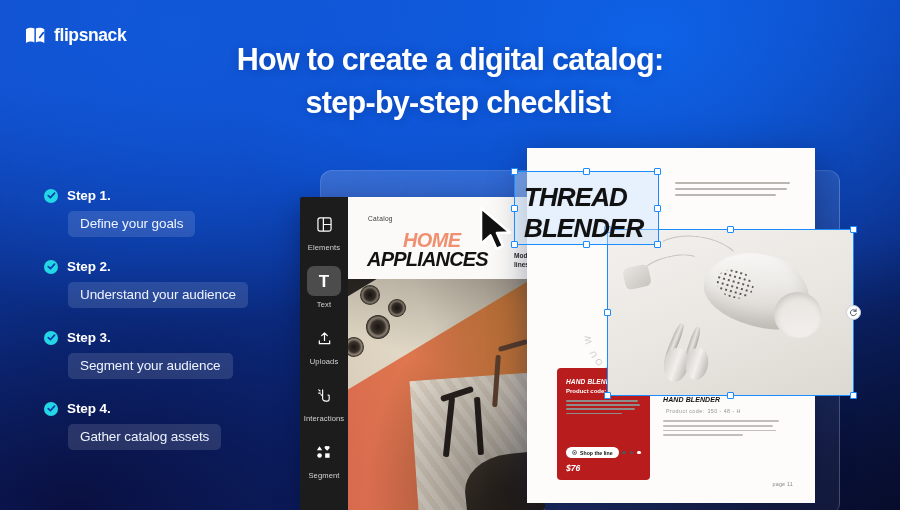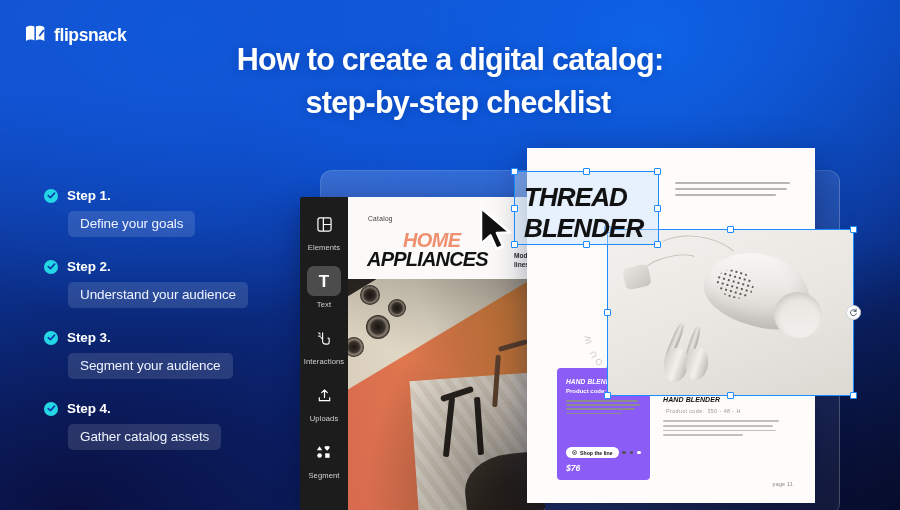--- a/index.html
+++ b/index.html
@@ -18,21 +18,21 @@
       linear-gradient(155deg, #1550cf 0%, #0c49c8 34%, #0b2d88 66%, #0a1338 100%);
     overflow: hidden;
   }
   #stage::after {
     content:""; position:absolute; inset:0;
     background: radial-gradient(ellipse 520px 380px at 100% 100%, rgba(6,10,40,.75) 0%, rgba(6,10,40,0) 72%);
     pointer-events:none;
   }
 
   
-  .logo { position:absolute; left:26px; top:25px; display:flex; align-items:flex-start; gap:7px; z-index:6; }
+  .logo { position:absolute; left:26px; top:25px; display:flex; align-items:center; gap:7px; z-index:6; }
   .logo-mark { width:21px; height:17px; position:relative; }
   .logo-text { color:#fff; font-size:17.5px; font-weight:700; letter-spacing:-.4px; }
 
   
   .title {
     position:absolute; left:0; right:0; top:38px;
     text-align:center; color:#fff; z-index:6;
     font-size:30.5px; font-weight:700; line-height:1.42; letter-spacing:-.7px;
     text-shadow:0 1px 10px rgba(0,20,80,.25);
   }
@@ -104,21 +104,21 @@
     background:#fdfcfb; z-index:4; box-shadow:0 10px 34px rgba(0,10,50,.38);
   }
   .page-txt { position:absolute; left:148px; top:34px; width:115px; }
   .lorem-line { height:2.2px; background:#b9b6b2; border-radius:1px; margin-bottom:3.6px; }
   .circ-text { position:absolute; left:48px; top:126px; width:116px; height:116px; opacity:.5; }
   .page-num { position:absolute; right:22px; bottom:16px; font-size:5.4px; color:#8b8884; letter-spacing:.2px; }
 
   
   .pcard {
     position:absolute; left:30px; top:220px; width:93px; height:112px;
-    background:#8b5cf6; border-radius:4px 18px 4px 4px; color:#fff;
+    background:#b91c1c; border-radius:4px 18px 4px 4px; color:#fff;
     padding:10px 9px 8px 9px; overflow:hidden;
   }
   .pc-title { font-size:6.6px; font-weight:800; font-style:italic; letter-spacing:.1px; }
   .pc-code { font-size:6px; font-weight:700; margin-top:3px; }
   .pc-body { margin-top:6px; }
   .pc-body .ln { height:1.6px; background:#8d8d8d; border-radius:1px; margin-bottom:2.6px; }
   .pc-row { position:absolute; left:9px; right:9px; bottom:22px; display:flex; align-items:center; justify-content:space-between; }
   .pc-btn { display:flex; align-items:center; gap:3px; background:#fff; color:#111;
             border-radius:8px; padding:2.5px 6px; font-size:5.2px; font-weight:600; }
   .pc-dots { display:flex; gap:4px; align-items:center; }
@@ -325,35 +325,35 @@
       <div class="tool active">
         <span class="tool-ico">
             <span class="glyph">T</span>
           </span>
         <span class="tool-cap">Text</span>
       </div>
 
       <div class="tool">
         <span class="tool-ico">
           <svg width="15" height="15" viewBox="0 0 16 16">
-              <path d="M6 2 L6 8.5 M6 8.5 L4.2 7 M6 8.5 L6 11 C6 13 7.5 14 9.5 14 L11 14 C12.5 14 13 12.8 13 11.4 L13 8.6 C13 7.8 12.3 7.4 11.8 7.6" fill="none" stroke="#fff" stroke-width="1.2" stroke-linecap="round" stroke-linejoin="round"></path>
-              <path d="M3.3 3.2 L1.8 2 M3.6 5.4 L1.8 5.4" stroke="#fff" stroke-width="1.2" stroke-linecap="round"></path>
-            </svg>
-        </span>
-        <span class="tool-cap">Interactions</span>
+              <path d="M8 2 L8 10 M5 5 L8 2 L11 5" fill="none" stroke="#fff" stroke-width="1.3" stroke-linecap="round" stroke-linejoin="round"></path>
+              <path d="M2.5 10.5 L2.5 13.5 L13.5 13.5 L13.5 10.5" fill="none" stroke="#fff" stroke-width="1.3" stroke-linecap="round"></path>
+            </svg>
+        </span>
+        <span class="tool-cap">Uploads</span>
       </div>
 
       <div class="tool">
         <span class="tool-ico">
           <svg width="15" height="15" viewBox="0 0 16 16">
-              <path d="M8 2 L8 10 M5 5 L8 2 L11 5" fill="none" stroke="#fff" stroke-width="1.3" stroke-linecap="round" stroke-linejoin="round"></path>
-              <path d="M2.5 10.5 L2.5 13.5 L13.5 13.5 L13.5 10.5" fill="none" stroke="#fff" stroke-width="1.3" stroke-linecap="round"></path>
-            </svg>
-        </span>
-        <span class="tool-cap">Uploads</span>
+              <path d="M6 2 L6 8.5 M6 8.5 L4.2 7 M6 8.5 L6 11 C6 13 7.5 14 9.5 14 L11 14 C12.5 14 13 12.8 13 11.4 L13 8.6 C13 7.8 12.3 7.4 11.8 7.6" fill="none" stroke="#fff" stroke-width="1.2" stroke-linecap="round" stroke-linejoin="round"></path>
+              <path d="M3.3 3.2 L1.8 2 M3.6 5.4 L1.8 5.4" stroke="#fff" stroke-width="1.2" stroke-linecap="round"></path>
+            </svg>
+        </span>
+        <span class="tool-cap">Interactions</span>
       </div>
 
       <div class="tool">
         <span class="tool-ico">
           <svg width="16" height="14" viewBox="0 0 18 15">
               <path d="M4 1 L7 5.5 L1 5.5 Z" fill="#fff"></path>
               <path d="M12.5 1.3 c1.6-1.4 3.9 .6 2.4 2.3 L12.5 6 L10.1 3.6 c-1.5-1.7 .8-3.7 2.4-2.3Z" fill="#fff"></path>
               <circle cx="4" cy="11.5" r="2.6" fill="#fff"></circle>
               <rect x="10.3" y="9" width="5" height="5" fill="#fff"></rect>
             </svg>

